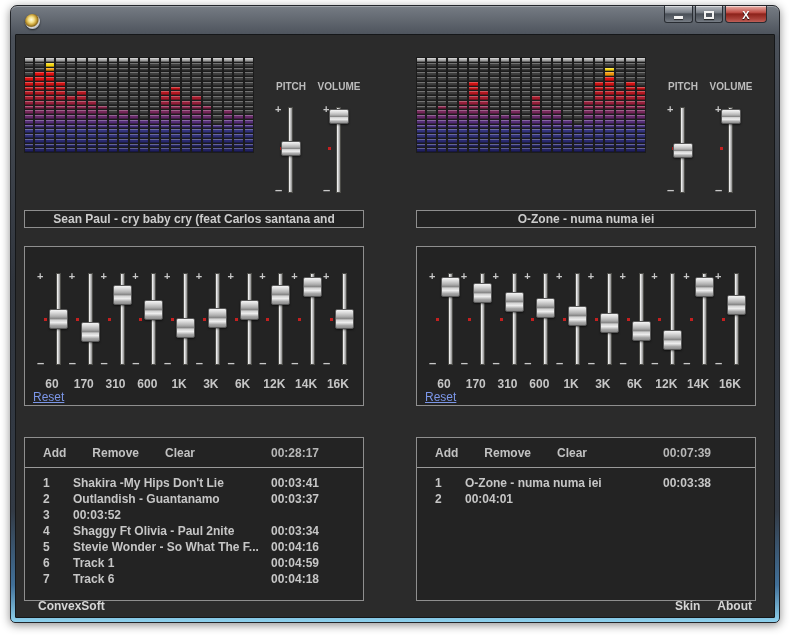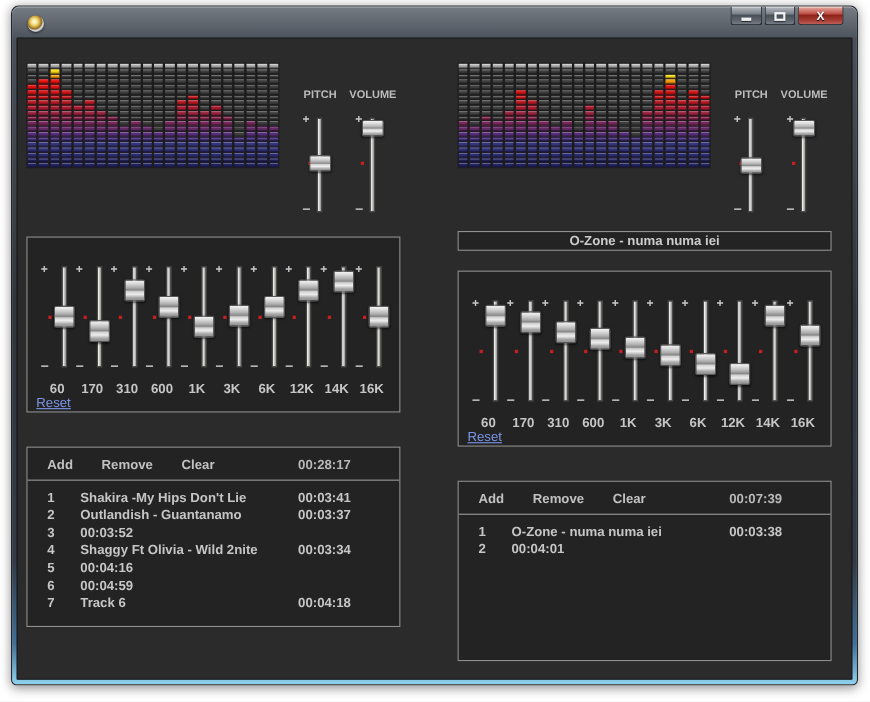--- a/index.html
+++ b/index.html
@@ -602,20 +602,21 @@
                 <span class="vminus">–</span>
                 <div class="vdot"></div>
                 <div class="vtrack"></div>
                 <div class="handle js-volume-handle" style="top: 10px;"></div>
               </div>
             </div>
           </div>
         </div>
 
 
+        <div class="title-box">Sean Paul - cry baby cry (feat Carlos santana and</div>
 
         <div class="eq-panel">
           <div class="eq-sliders">
               <div class="eq-band">
                 <span class="eq-plus">+</span>
                 <span class="eq-minus">–</span>
                 <div class="eq-dot"></div>
                 <div class="eq-track"></div>
                 <div class="eq-handle" style="top: 36px;"></div>
               </div>
@@ -715,29 +716,31 @@
                 <span class="pl-num">2</span>
                 <span class="pl-title">Outlandish - Guantanamo</span>
                 <span class="pl-dur">00:03:37</span>
               </div>
               <div class="pl-row">
                 <span class="pl-num">3</span>
                 <span class="pl-dur">00:03:52</span>
               </div>
               <div class="pl-row">
                 <span class="pl-num">4</span>
-                <span class="pl-title">Shaggy Ft Olivia - Wild 2nite</span>
+                <span class="pl-title">Shaggy Ft Olivia - Paul 2nite</span>
                 <span class="pl-dur">00:03:34</span>
               </div>
               <div class="pl-row">
                 <span class="pl-num">5</span>
+                <span class="pl-title">Stevie Wonder - So What The F...</span>
                 <span class="pl-dur">00:04:16</span>
               </div>
               <div class="pl-row">
                 <span class="pl-num">6</span>
+                <span class="pl-title">Track 1</span>
                 <span class="pl-dur">00:04:59</span>
               </div>
               <div class="pl-row">
                 <span class="pl-num">7</span>
                 <span class="pl-title">Track 6</span>
                 <span class="pl-dur">00:04:18</span>
               </div>
             </div>
         </div>
       </div>
@@ -1317,14 +1320,21 @@
               <div class="pl-row">
                 <span class="pl-num">2</span>
                 <span class="pl-dur">00:04:01</span>
               </div>
             </div>
         </div>
       </div>
 
     </div>
 
+    <div class="footer">
+      <span class="footer-brand">ConvexSoft</span>
+      <span class="footer-links">
+        <span class="footer-link">Skin</span>
+        <span class="footer-link">About</span>
+      </span>
+    </div>
   </div>
 </div>
 
 </body></html>

